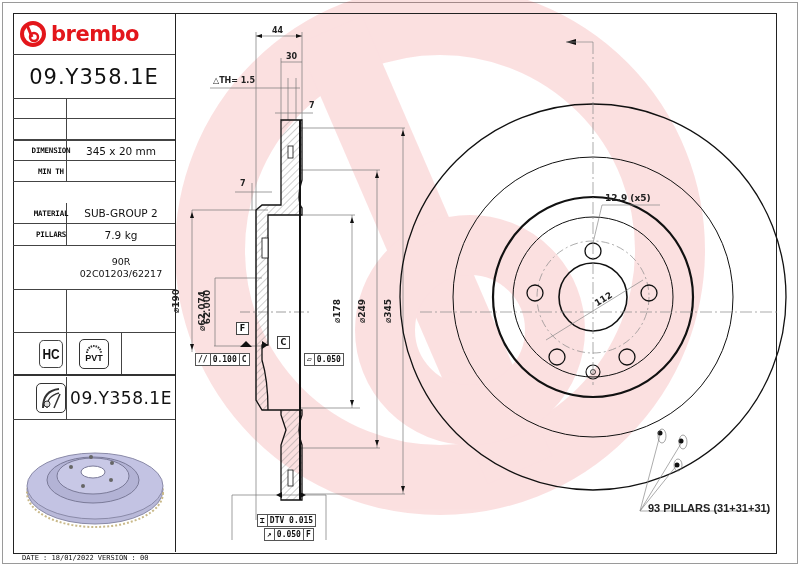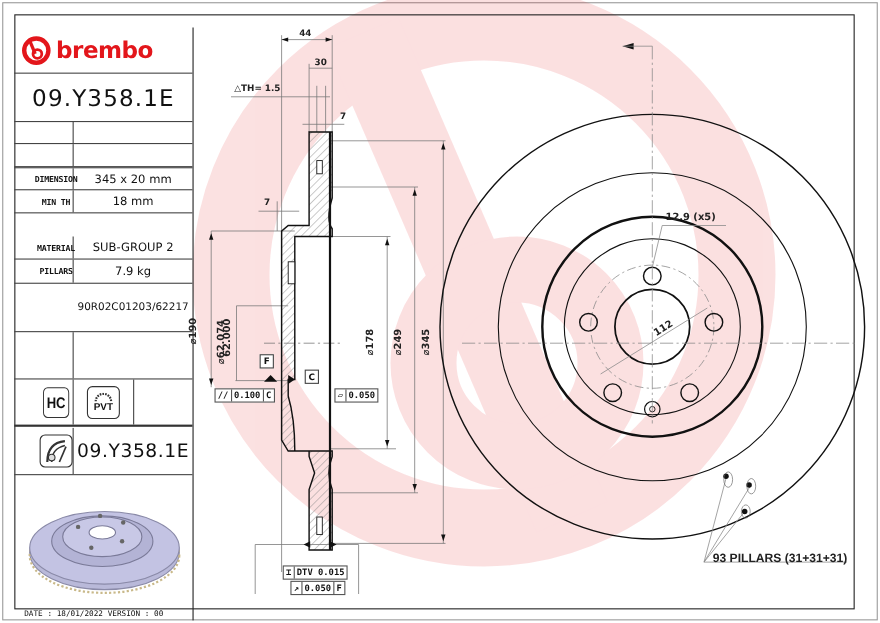--- a/index.html
+++ b/index.html
@@ -1,19 +1,19 @@
 <!DOCTYPE html>
 <html><head>
 <meta charset="utf-8">
 <style>
   html,body{margin:0;padding:0;background:#fff;}
   body{width:800px;height:566px;position:relative;overflow:hidden;font-family:"Liberation Sans",sans-serif;color:#111;}
   .outer{position:absolute;left:2px;top:2px;width:794px;height:560px;border:1px solid #9a9a9a;}
   .frame{position:absolute;left:13px;top:13px;width:762px;height:539px;border:1.5px solid #222;}
-  .leftcol{position:absolute;left:13px;top:13px;width:162px;height:539px;border-right:1.5px solid #222;margin-top:12px;}
+  .leftcol{position:absolute;left:13px;top:13px;width:162px;height:539px;border-right:1.5px solid #222;}
   .row{position:absolute;left:0;width:162px;border-bottom:1px solid #444;box-sizing:border-box;}
   .lbl{position:absolute;left:0;width:54px;height:100%;border-right:1px solid #444;box-sizing:border-box;display:flex;align-items:center;justify-content:center;font-family:"DejaVu Sans Mono",monospace;font-size:7.5px;font-weight:bold;letter-spacing:-0.2px;padding-left:23px;}
   .val{position:absolute;left:54px;right:0;height:100%;display:flex;align-items:center;justify-content:center;font-family:"DejaVu Sans",sans-serif;font-size:10.5px;}
   .logo{position:absolute;left:0;top:0;width:162px;height:42px;border-bottom:1px solid #444;display:flex;align-items:center;padding-left:6px;box-sizing:border-box;}
   .brandtxt{color:#e3161b;font-family:"DejaVu Sans",sans-serif;font-weight:bold;font-size:21px;letter-spacing:-0.5px;margin-left:4px;}
   .pn{position:absolute;left:0;top:42px;width:162px;height:43px;border-bottom:1px solid #444;display:flex;align-items:center;justify-content:center;font-family:"DejaVu Sans",sans-serif;font-size:21px;letter-spacing:1px;}
   .e11{width:28px;height:28px;border:1.5px solid #333;border-radius:50%;display:flex;align-items:center;justify-content:center;font-family:"DejaVu Serif",serif;font-weight:bold;font-size:11px;}
   .ece{font-family:"DejaVu Sans",sans-serif;font-size:9.5px;text-align:center;line-height:12px;}
   .iconbox{border:1.5px solid #333;border-radius:5px;display:flex;align-items:center;justify-content:center;}
   .date{position:absolute;left:22px;top:554px;font-family:"DejaVu Sans Mono",monospace;font-size:7px;font-weight:normal;}
@@ -57,33 +57,32 @@
   <div class="row" style="top:106px;height:21px;">
       <div class="lbl" style="font-size:0"></div>
     </div>
 
   <div class="row" style="top:127px;height:21px;border-top:1px solid #444;">
     <div class="lbl">DIMENSION</div>
     <div class="val">345 x 20 mm</div>
   </div>
   <div class="row" style="top:148px;height:21px;">
     <div class="lbl">MIN TH</div>
-    <div class="val">18 mm</div>
   </div>
   <div class="row" style="top:190px;height:21px;">
     <div class="lbl">MATERIAL</div>
     <div class="val">SUB-GROUP 2</div>
   </div>
   <div class="row" style="top:211px;height:22px;">
     <div class="lbl">PILLARS</div>
     <div class="val">7.9 kg</div>
   </div>
 
   <div class="row" style="top:233px;height:44px;">
-    <div class="val" style="">
+    <div class="val" style="flex-direction:column">
       <div class="ece">90R</div>
       <div class="ece">02C01203/62217</div>
     </div>
   </div>
 
   <div class="row" style="top:277px;height:43px;">
       <div class="lbl" style="font-size:0"></div>
     </div>
 
   <div class="row" style="top:320px;height:43px;border-bottom:2px solid #333;">

